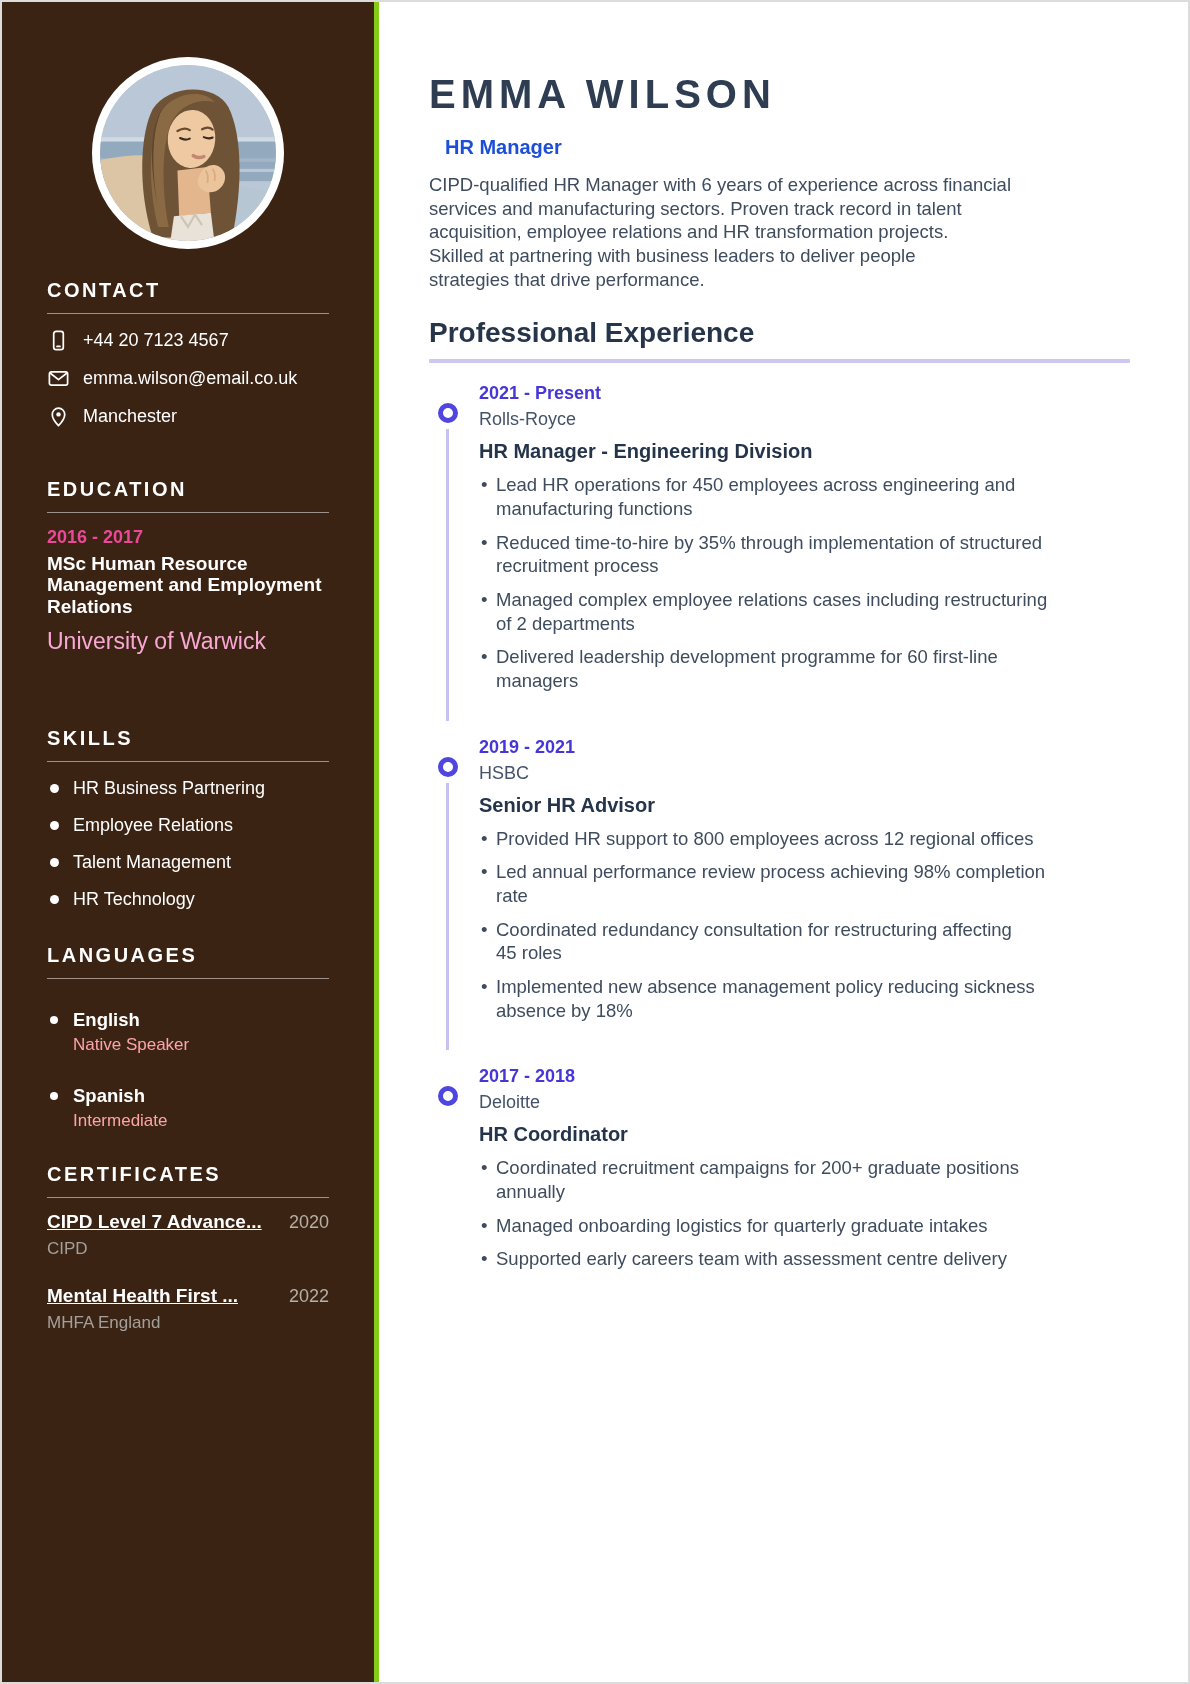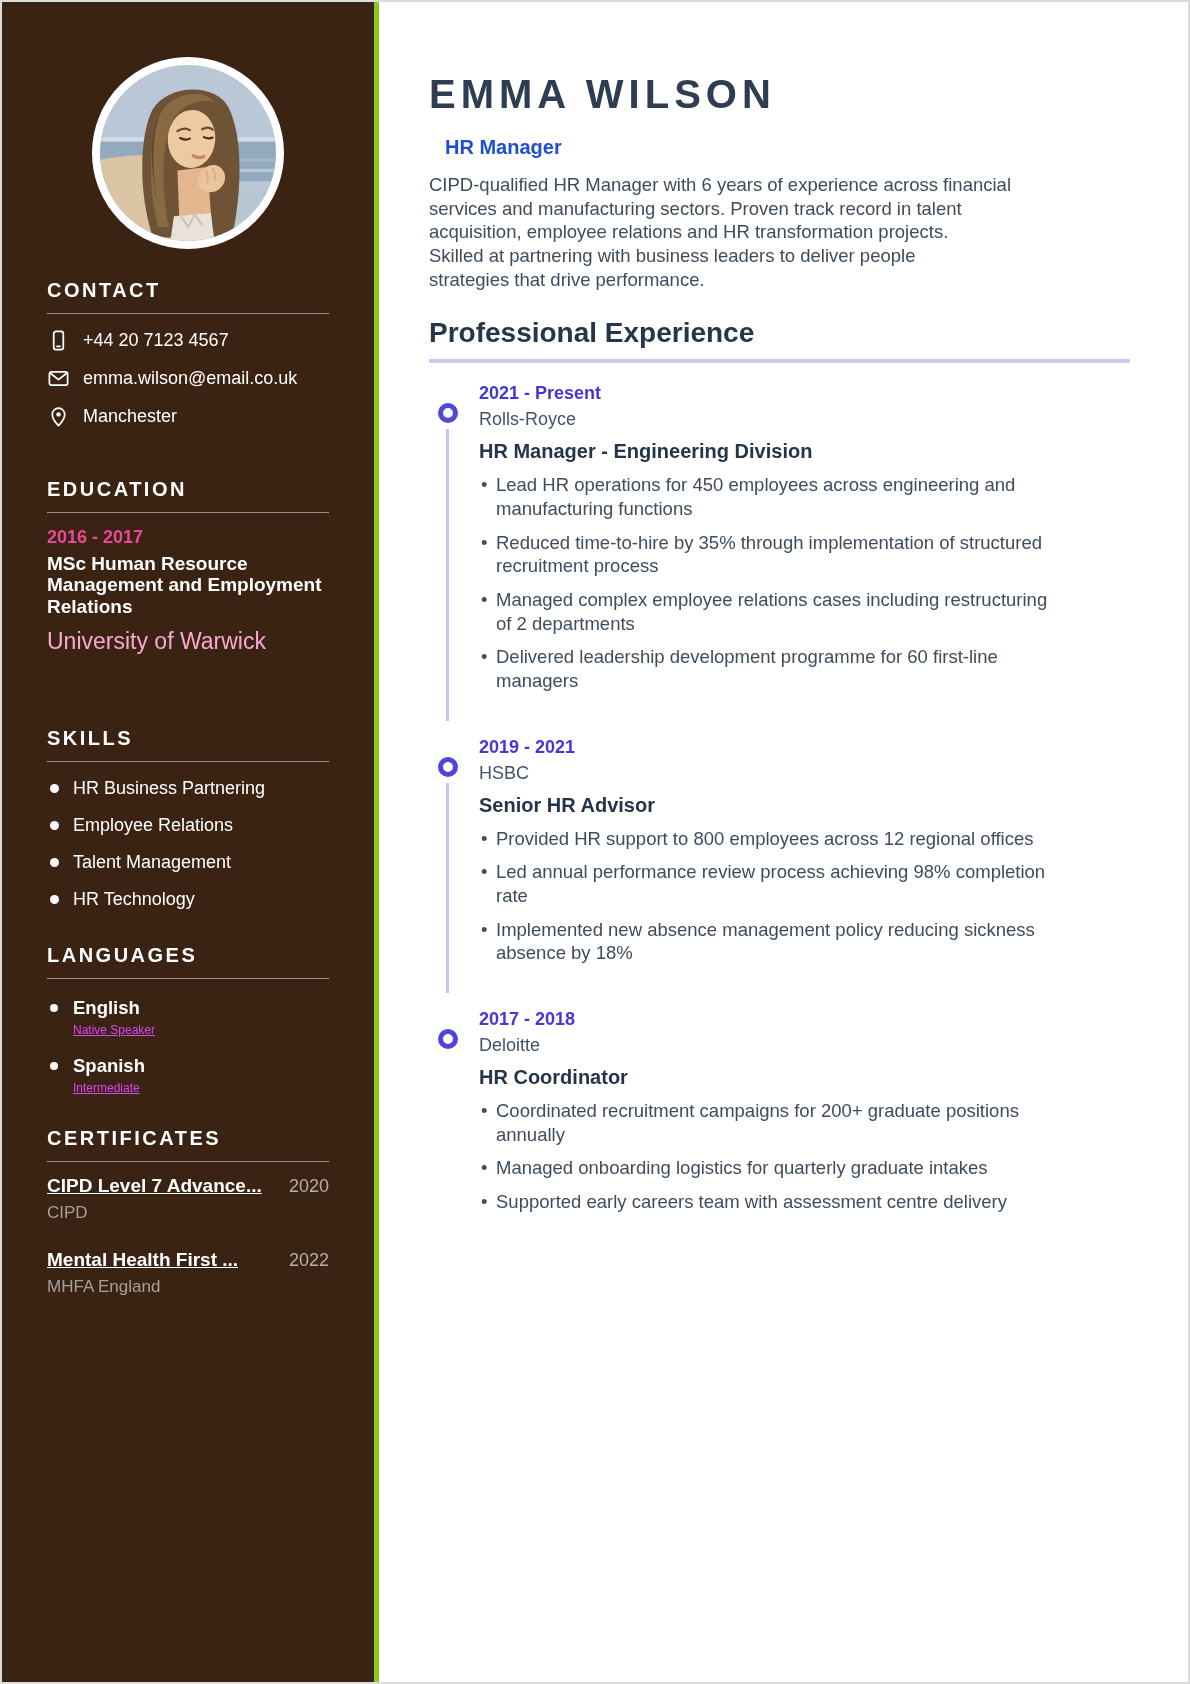--- a/index.html
+++ b/index.html
@@ -23,24 +23,24 @@
   .c-row .icn svg{width:100%;height:100%;}
 
   .edu-period{margin-top:14px;font-size:18px;font-weight:700;color:#ec4899;}
   .edu-degree{margin-top:5px;font-size:19px;font-weight:700;line-height:1.12;white-space:pre-line;}
   .edu-school{margin-top:11px;font-size:23px;color:#f9a8d4;}
 
   ul.plain{list-style:none;margin:6px 0 0 0;padding:0;}
   .skill-li{position:relative;padding-left:26px;margin-top:16px;font-size:18px;}
   .skill-li::before{content:"";position:absolute;left:3px;top:6px;width:9px;height:9px;border-radius:50%;background:#fff;}
 
-  .lang-li{position:relative;padding-left:26px;margin-top:18px;}
+  .lang-li{position:relative;padding-left:26px;margin-top:30px;}
   .lang-li::before{content:"";position:absolute;left:3px;top:7px;width:8px;height:8px;border-radius:50%;background:#fff;}
   .lang-name{font-size:18.5px;font-weight:700;}
-  .lang-level{margin-top:4px;font-size:12px;color:#d946ef;text-decoration:underline;}
+  .lang-level{margin-top:4px;font-size:17px;color:#fca5a5;}
 
   .cert-item{margin-top:13px;}
   .cert-item + .cert-item{margin-top:26px;}
   .cert-row{display:flex;justify-content:space-between;align-items:baseline;}
   .cert-title{font-size:19px;font-weight:700;max-width:218px;white-space:nowrap;overflow:hidden;text-decoration:underline;}
   .cert-year{font-size:18px;color:#b6afa5;}
   .cert-issuer{margin-top:6px;font-size:17px;color:#a3a09b;}
 
   
   .main{flex:1;box-sizing:border-box;padding:72px 58px 0 50px;color:#3e4c5e;}
@@ -225,20 +225,22 @@
 
       <article class="job has-rail">
         <span class="dot"></span>
         <div class="period">2019 - 2021</div>
         <div class="company">HSBC</div>
         <h3 class="jtitle">Senior HR Advisor</h3>
         <ul class="bullets">
           <li>Provided HR support to 800 employees across 12 regional offices</li>
           <li>Led annual performance review process achieving 98% completion
 rate</li>
+          <li>Coordinated redundancy consultation for restructuring affecting
+45 roles</li>
           <li>Implemented new absence management policy reducing sickness
 absence by 18%</li>
         </ul>
       </article>
 
       <article class="job">
         <span class="dot"></span>
         <div class="period">2017 - 2018</div>
         <div class="company">Deloitte</div>
         <h3 class="jtitle">HR Coordinator</h3>

